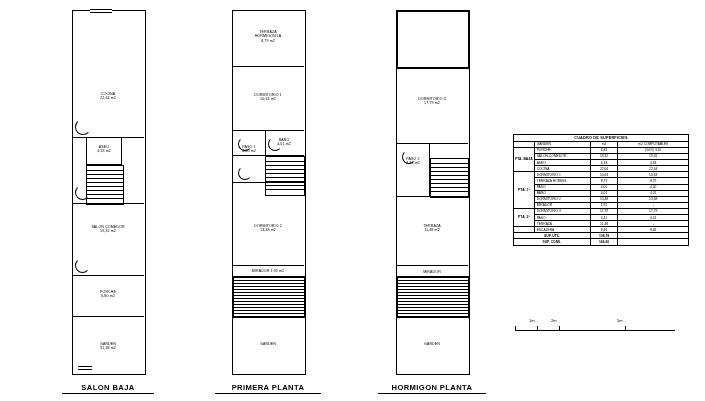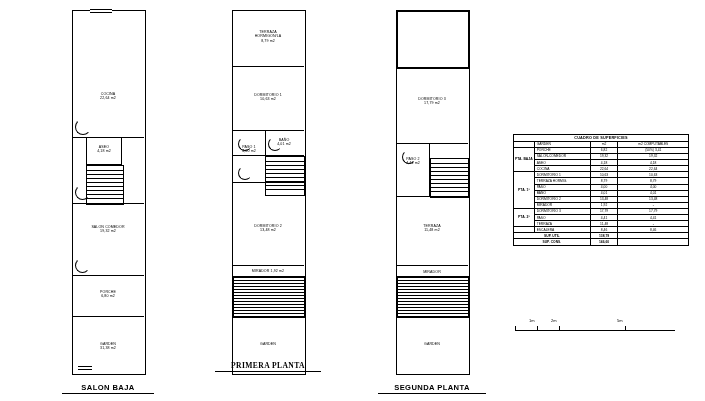--- a/index.html
+++ b/index.html
@@ -147,21 +147,21 @@
   <div class="lbl" style="left:238px;top:224px;width:60px;">
     <span class="a">DORMITORIO 2</span>
     <span class="a">13,48 m2</span>
   </div>
   <div class="lbl" style="left:238px;top:269px;width:60px;">
     <span class="a">MIRADOR  1,92 m2</span>
   </div>
   <div class="lbl" style="left:238px;top:342px;width:60px;">
     <span class="a">GARDEN</span>
   </div>
-  <div class="title" style="left:215px;top:361px;width:106px;font-family:Liberation Serif, serif;">
+  <div class="title" style="left:215px;top:383px;width:106px;">
     <span class="u">PRIMERA PLANTA</span>
   </div>
 </div>
 
 <div class="plan">
   <div class="outline" style="left:396px;top:10px;width:72px;height:363px;"></div>
   <div class="grid-h" style="left:397px;top:11px;width:70px;height:56px;"></div>
   <div class="wall" style="left:396px;top:67px;width:72px;height:1.4px;"></div>
   <div class="wall" style="left:396px;top:143px;width:72px;height:1.2px;"></div>
   <div class="wall" style="left:396px;top:196px;width:72px;height:1.2px;"></div>
@@ -194,21 +194,21 @@
     <span class="a">TERRAZA</span>
     <span class="a">11,48 m2</span>
   </div>
   <div class="lbl" style="left:402px;top:270px;width:60px;">
     <span class="a">MIRADOR</span>
   </div>
   <div class="lbl" style="left:402px;top:342px;width:60px;">
     <span class="a">GARDEN</span>
   </div>
   <div class="title" style="left:378px;top:383px;width:108px;">
-    <span class="u">SEGUNDA PLANTA</span>
+    <span class="u">HORMIGON PLANTA</span>
   </div>
 </div>
 
 <table class="surf" style="left:513px;top:134px;width:176px;">
   <tbody>
       <tr>
     <td class="head" colspan="4">CUADRO DE SUPERFICIES</td>
   </tr>
   <tr>
     <td></td>

